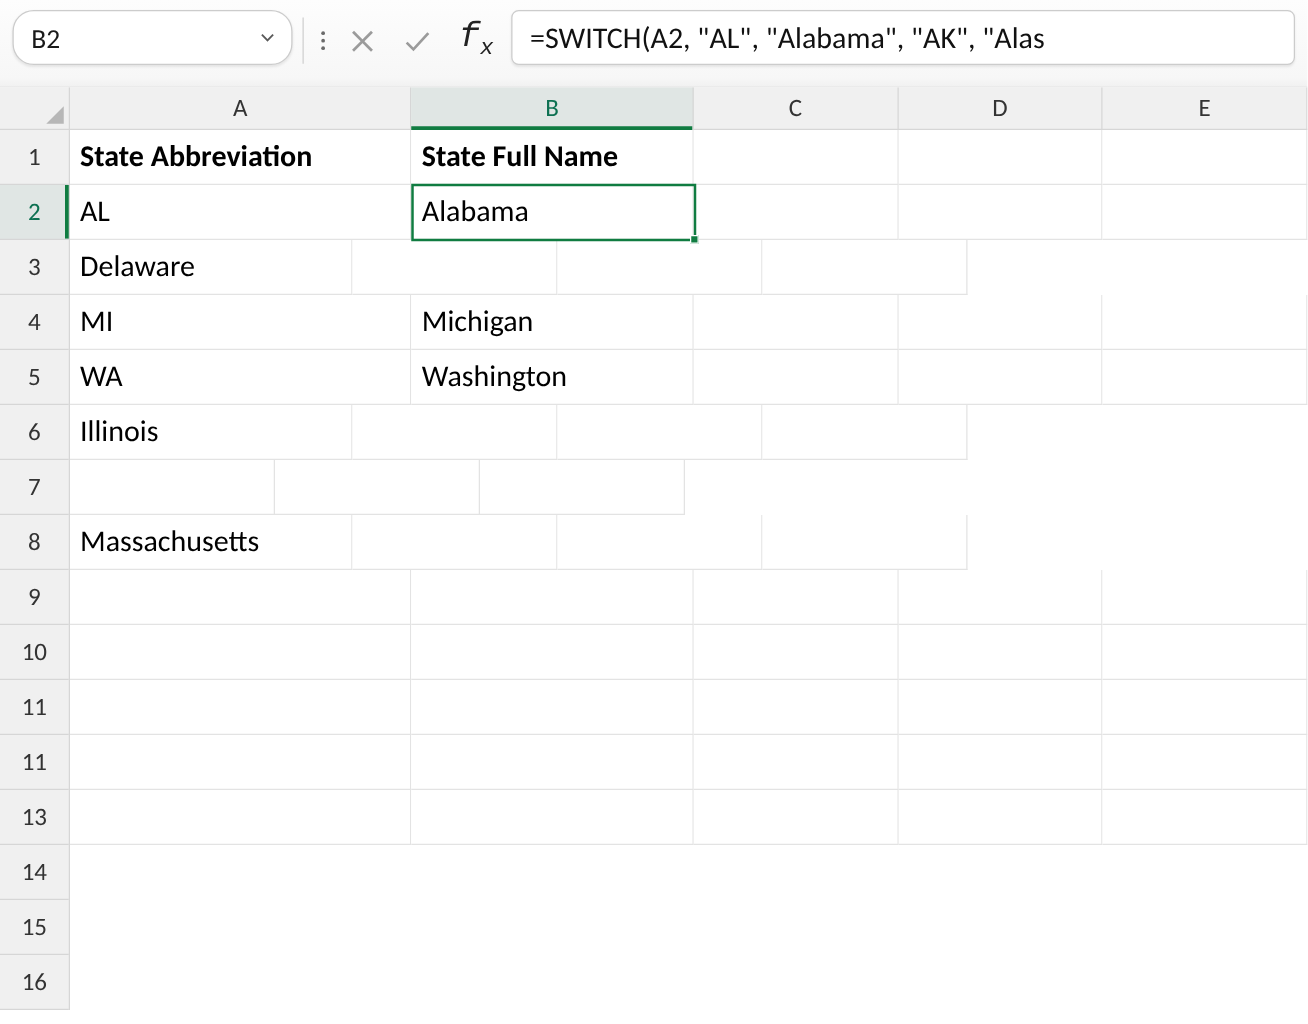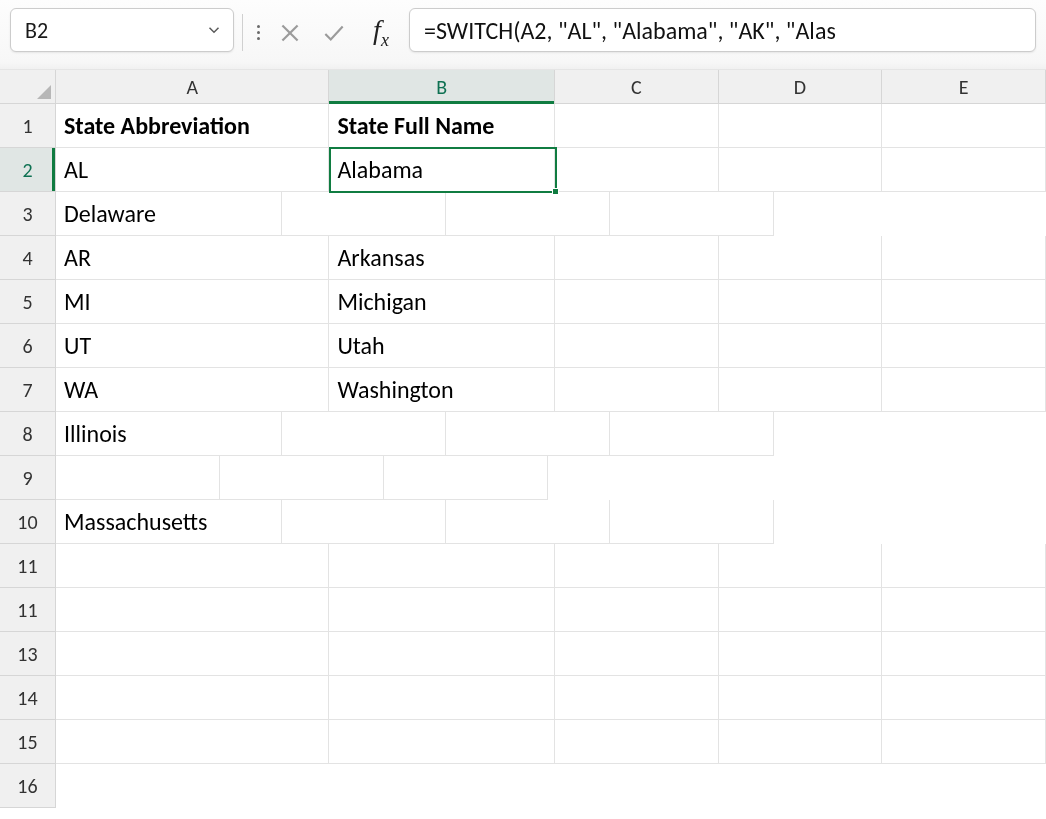--- a/index.html
+++ b/index.html
@@ -20,21 +20,21 @@
     padding: 8px 10px 12px 10px;
     gap: 6px;
     background: linear-gradient(#fdfdfd, #f7f7f7 90%, #f1f1f1);
     border-bottom: 1px solid #e5e5e5;
     height: 70px;
   }
   .namebox-wrap {
     display: flex;
     align-items: center;
     border: 1px solid #ccc;
-    border-radius: 6px;
+    border-radius: 17px;
     background: #fff;
     box-shadow: 0 1px 2px rgba(0,0,0,0.08);
     padding: 0 10px 0 14px;
     width: 224px;
     height: 44px;
   }
   .namebox-input {
     border: none;
     outline: none;
     font-size: 22px;
@@ -59,21 +59,21 @@
 
   .fb-btn {
     width: 38px;
     display:flex; align-items:center; justify-content:center;
     color:#9b9b9b;
     cursor: default;
   }
   .fb-btn svg { width:26px; height:26px; }
 
   .fx-btn { width: 44px; color:#222; cursor:pointer; }
-  .fx-btn .fx { font-style: italic; font-family: Liberation Serif, serif; font-size: 28px; }
+  .fx-btn .fx { font-style: italic; font-family: Liberation Mono, monospace; font-size: 28px; }
   .fx-btn .fx sub { font-size: 18px; font-style: italic; }
 
   .formula-input-wrap {
     flex: 1;
     border: 1px solid #ccc;
     border-radius: 6px;
     background:#fff;
     box-shadow: 0 1px 2px rgba(0,0,0,0.08);
     display:flex; align-items:center;
     padding: 0 14px;
@@ -265,36 +265,22 @@
         <div class="cell cD"></div>
         <div class="cell cE"></div>
       </div>
       <div class="row">
         <div class="cell cB">Delaware</div>
         <div class="cell cC"></div>
         <div class="cell cD"></div>
         <div class="cell cE"></div>
       </div>
       <div class="row">
-        <div class="cell cA">AR</div>
-        <div class="cell cB">Arkansas</div>
-        <div class="cell cC"></div>
-        <div class="cell cD"></div>
-        <div class="cell cE"></div>
-      </div>
-      <div class="row">
         <div class="cell cA">MI</div>
         <div class="cell cB">Michigan</div>
-        <div class="cell cC"></div>
-        <div class="cell cD"></div>
-        <div class="cell cE"></div>
-      </div>
-      <div class="row">
-        <div class="cell cA">UT</div>
-        <div class="cell cB">Utah</div>
         <div class="cell cC"></div>
         <div class="cell cD"></div>
         <div class="cell cE"></div>
       </div>
       <div class="row">
         <div class="cell cA">WA</div>
         <div class="cell cB">Washington</div>
         <div class="cell cC"></div>
         <div class="cell cD"></div>
         <div class="cell cE"></div>

